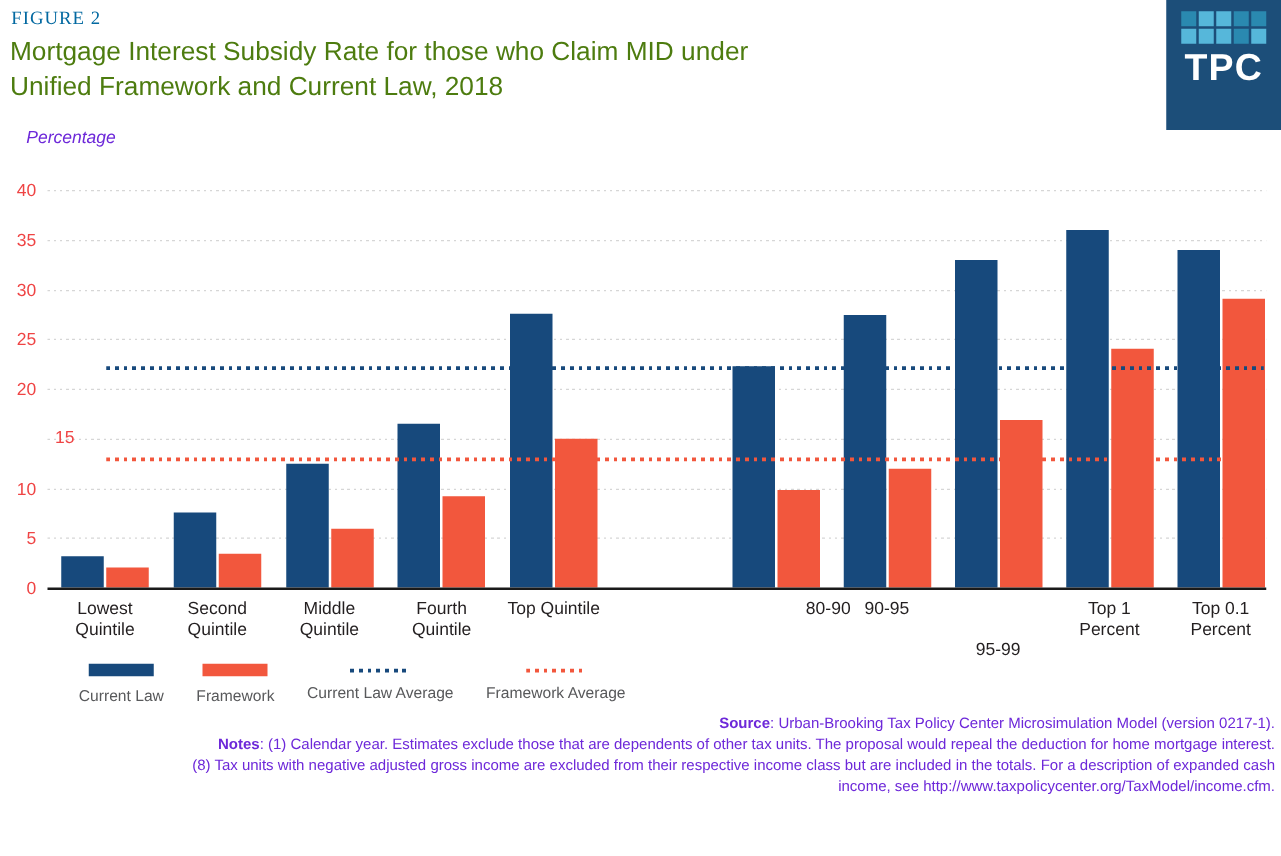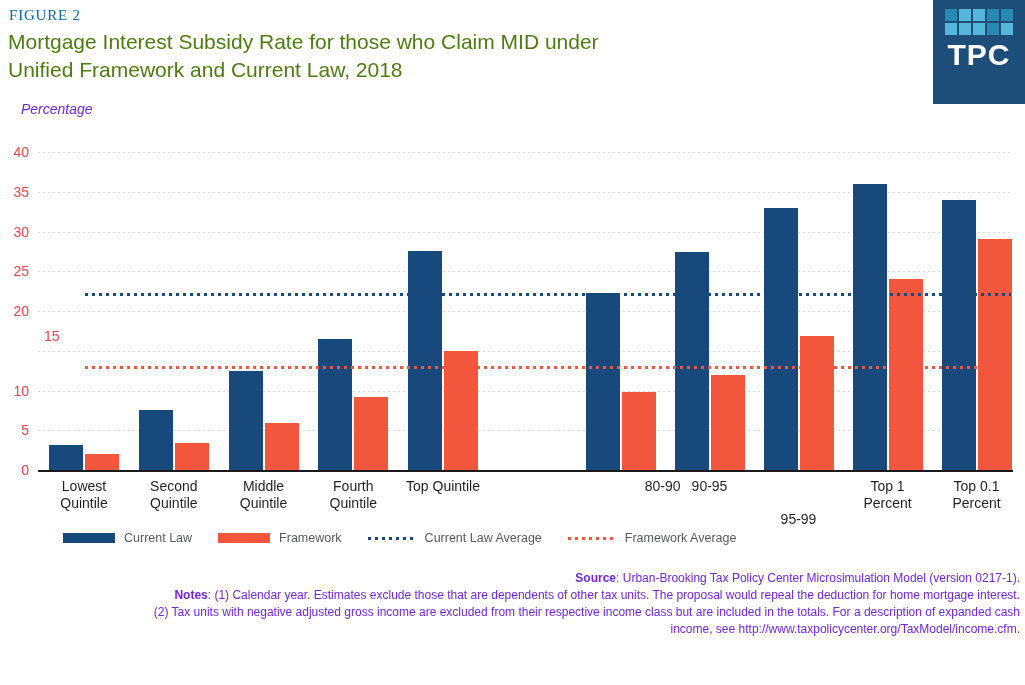--- a/index.html
+++ b/index.html
@@ -64,21 +64,21 @@
   .bar { position: absolute; }
   .xlabel {
     position: absolute; width: 120px; text-align: center;
     font-size: 14px; line-height: 17px; color: #231f20;
   }
 
   .legend {
     position: absolute; left: 63px; top: 531px;
     display: flex; align-items: center; gap: 26px;
   }
-  .legend-item { display: flex; align-items: center; gap: 9px; }
+  .legend-item { display: flex; align-items: center; gap: 9px; flex-direction: column; }
   .legend-swatch { width: 52px; height: 10px; }
   .legend-dotted {
     width: 48px; height: 3px;
     background-repeat: repeat-x;
   }
   .legend-label { font-size: 12.5px; color: #58595b; }
 
   .footer {
     position: absolute; left: 8px; top: 570px; width: 1012px;
     font-size: 12px; line-height: 17px; color: #6d28d9; text-align: right;
@@ -113,21 +113,21 @@
 
 <div class="unit-label">Percentage</div>
 
 <div class="chart" id="chart">
     <div class="ytick" style="top: 323px;">0</div>
     <div class="gridline" style="top: 290.25px;"></div>
     <div class="ytick" style="top: 283.25px;">5</div>
     <div class="gridline" style="top: 250.5px;"></div>
     <div class="ytick" style="top: 243.5px;">10</div>
     <div class="gridline" style="top: 210.75px;"></div>
-    <div class="ytick" style="top: 189px; padding-left: 44px;">15</div>
+    <div class="ytick" style="top: 202px; padding-left: 44px;">15</div>
     <div class="gridline" style="top: 171px;"></div>
     <div class="ytick" style="top: 164px;">20</div>
     <div class="gridline" style="top: 131.25px;"></div>
     <div class="ytick" style="top: 124.25px;">25</div>
     <div class="gridline" style="top: 91.5px;"></div>
     <div class="ytick" style="top: 84.5px;">30</div>
     <div class="gridline" style="top: 51.75px;"></div>
     <div class="ytick" style="top: 44.75px;">35</div>
     <div class="gridline" style="top: 12px;"></div>
     <div class="ytick" style="top: 5px;">40</div>
@@ -207,15 +207,15 @@
     </div>
     <div class="legend-item">
       <div class="legend-dotted" style="background-image: repeating-linear-gradient(90deg, rgb(242, 87, 61) 0px, rgb(242, 87, 61) 3px, transparent 3px, transparent 7px);"></div>
       <span class="legend-label">Framework Average</span>
     </div>
   </div>
 
 <div class="footer" id="footer">
     <div><span class="lead">Source</span>: Urban-Brooking Tax Policy Center Microsimulation Model (version 0217-1).</div>
     <div><span class="lead">Notes</span>: (1) Calendar year. Estimates exclude those that are dependents of other tax units. The proposal would repeal the deduction for home mortgage interest.</div>
-    <div>(2) Tax units with negative adjusted gross income are excluded from their respective income class but are included in the totals. For a description of expanded cash</div>
+    <div>(8) Tax units with negative adjusted gross income are excluded from their respective income class but are included in the totals. For a description of expanded cash</div>
     <div>income, see http://www.taxpolicycenter.org/TaxModel/income.cfm.</div>
   </div>
 
 </body></html>

